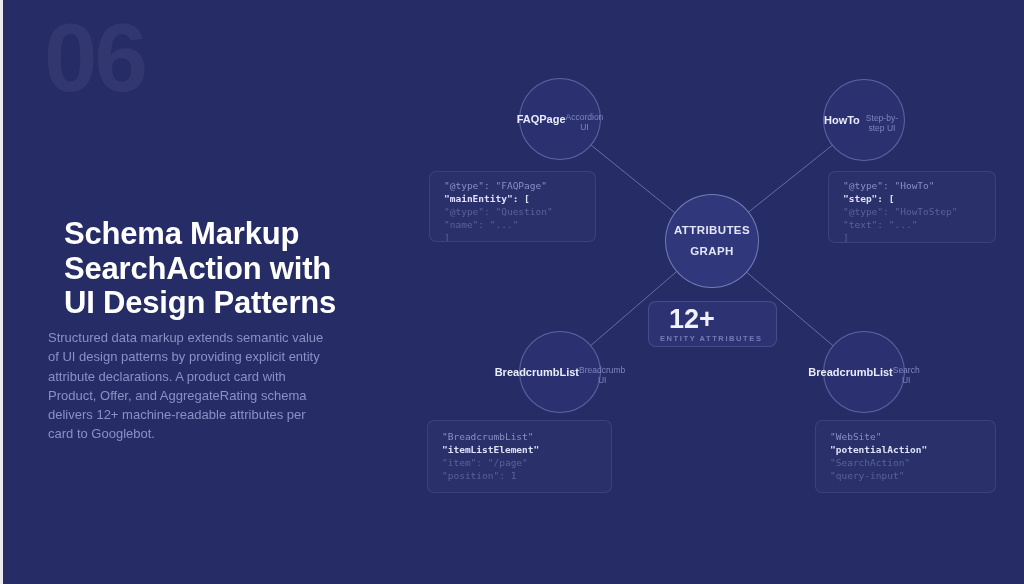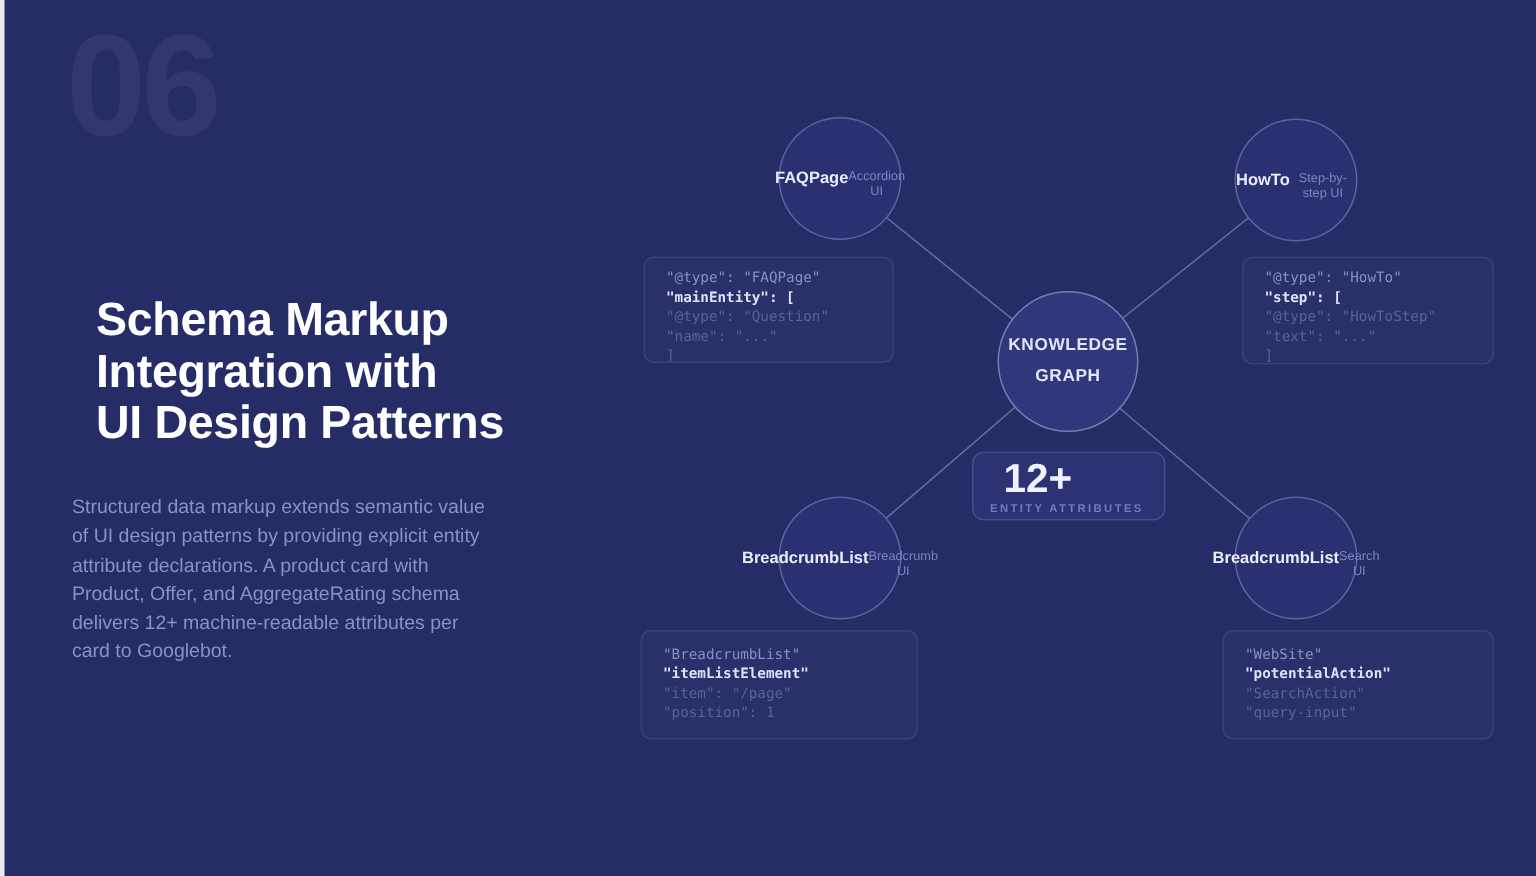--- a/index.html
+++ b/index.html
@@ -23,21 +23,21 @@
   .eyebrow{
     position:absolute;left:64px;top:160px;width:272px;
     box-sizing:border-box;
     border:1px solid rgba(160,170,220,0.35);
     padding:5px 10px 4px 10px;
     font-size:8.5px;letter-spacing:2.6px;line-height:10px;
     color:#828bc4;font-weight:bold;
     text-transform:uppercase;
   }
   .title{
-    position:absolute;left:64px;top:196px;margin:0;
+    position:absolute;left:64px;top:217px;margin:0;
     font-size:31px;line-height:34.5px;font-weight:bold;color:#ffffff;
     letter-spacing:-0.2px;
   }
   .title span{display:block;}
   .body-text{
     position:absolute;left:48px;top:328px;width:278px;margin:0;
     font-size:13px;line-height:19.3px;color:#8992c5;
   }
   .connectors{position:absolute;left:0;top:0;width:1024px;height:584px;}
   .node{
@@ -89,21 +89,21 @@
 
 <div class="slide">
 
   <div class="left-edge"></div>
 
   <div class="watermark">06</div>
 
 
   <h1 class="title">
     <span>Schema Markup</span>
-    <span>Integration with</span>
+    <span>SearchAction with</span>
     <span>UI Design Patterns</span>
   </h1>
 
   <p class="body-text">Structured data markup extends semantic value of UI design patterns by providing explicit entity attribute declarations. A product card with Product, Offer, and AggregateRating schema delivers 12+ machine-readable attributes per card to Googlebot.</p>
 
   <svg class="connectors" viewBox="0 0 1024 584">
     <line x1="560" y1="120" x2="711" y2="242" stroke="rgba(165,175,224,0.5)" stroke-width="1"></line>
     <line x1="864" y1="120" x2="711" y2="242" stroke="rgba(165,175,224,0.5)" stroke-width="1"></line>
     <line x1="560" y1="372" x2="711" y2="242" stroke="rgba(165,175,224,0.5)" stroke-width="1"></line>
     <line x1="864" y1="372" x2="711" y2="242" stroke="rgba(165,175,224,0.5)" stroke-width="1"></line>
@@ -123,21 +123,21 @@
     <div class="node-title">HowTo</div>
     <div class="node-sub">Step-by-step UI</div>
   </div>
 
   <div class="node" style="left:823px;top:331px;">
     <div class="node-title">BreadcrumbList</div>
     <div class="node-sub">Search UI</div>
   </div>
 
   <div class="center-node">
-    <div>KNOWLEDGE</div>
+    <div>ATTRIBUTES</div>
     <div>GRAPH</div>
   </div>
 
   <div class="badge">
     <div class="badge-value">12+</div>
     <div class="badge-label">ENTITY ATTRIBUTES</div>
   </div>
 
   <div class="code-box cb-faq">
     <div class="code-line mid">"@type": "FAQPage"</div>

